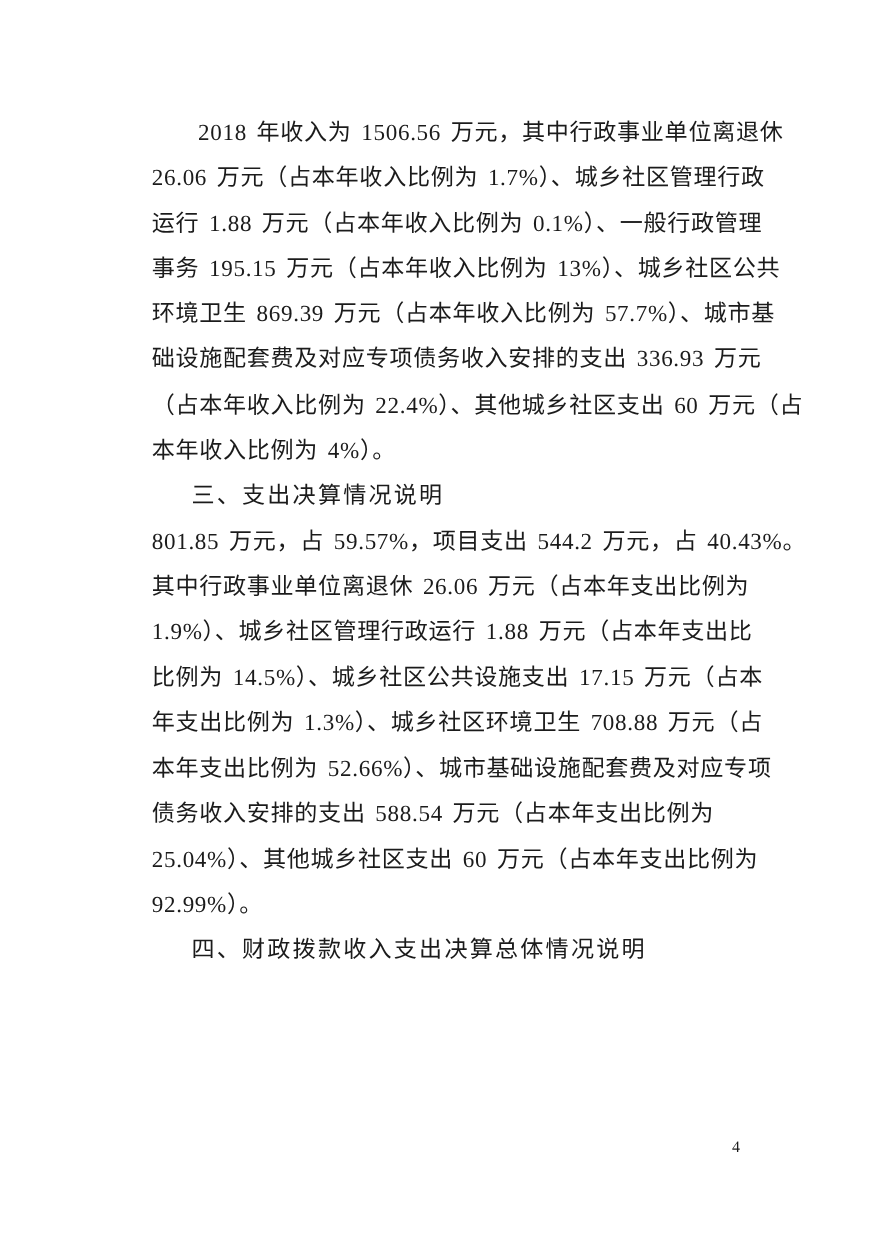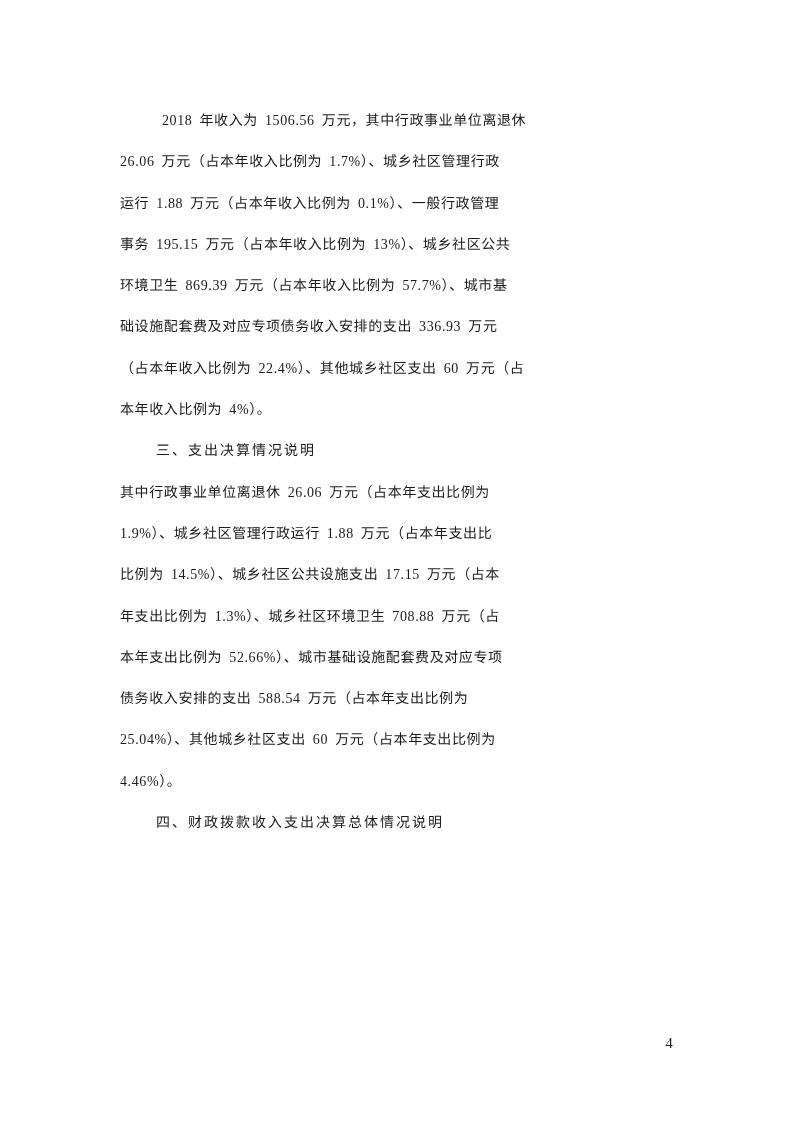--- a/index.html
+++ b/index.html
@@ -18,25 +18,26 @@
   }
   .text-block {
     position: absolute;
     left: 120px;
     top: 100px;
     width: 557px;
   }
   .line {
     height: 41.3px;
     line-height: 41.3px;
-    font-size: 14px;
+    font-size: 21px;
     letter-spacing: 0.6px;
     word-spacing: 3px;
     white-space: nowrap;
     text-align: left;
+    margin-left: 18px;
   }
   .line.indent-first { padding-left: 42px; }
   .line.indent-wide  { padding-left: 63px; }
   .line.heading {
     padding-left: 36px;
     letter-spacing: 2px;
   }
   .page-number {
     position: absolute;
     left: 658px;
@@ -55,24 +56,25 @@
   <div class="text-block">
       <div class="line indent-first">2018 年收入为 1506.56 万元，其中行政事业单位离退休</div>
       <div class="line body">26.06 万元（占本年收入比例为 1.7%）、城乡社区管理行政</div>
       <div class="line body">运行 1.88 万元（占本年收入比例为 0.1%）、一般行政管理</div>
       <div class="line body">事务 195.15 万元（占本年收入比例为 13%）、城乡社区公共</div>
       <div class="line body">环境卫生 869.39 万元（占本年收入比例为 57.7%）、城市基</div>
       <div class="line body">础设施配套费及对应专项债务收入安排的支出 336.93 万元</div>
       <div class="line body">（占本年收入比例为 22.4%）、其他城乡社区支出 60 万元（占</div>
       <div class="line body">本年收入比例为 4%）。</div>
       <div class="line heading">三、支出决算情况说明</div>
+      <div class="line body">801.85 万元，占 59.57%，项目支出 544.2 万元，占 40.43%。</div>
       <div class="line body">其中行政事业单位离退休 26.06 万元（占本年支出比例为</div>
       <div class="line body">1.9%）、城乡社区管理行政运行 1.88 万元（占本年支出比</div>
       <div class="line body">比例为 14.5%）、城乡社区公共设施支出 17.15 万元（占本</div>
       <div class="line body">年支出比例为 1.3%）、城乡社区环境卫生 708.88 万元（占</div>
       <div class="line body">本年支出比例为 52.66%）、城市基础设施配套费及对应专项</div>
       <div class="line body">债务收入安排的支出 588.54 万元（占本年支出比例为</div>
       <div class="line body">25.04%）、其他城乡社区支出 60 万元（占本年支出比例为</div>
-      <div class="line body">4.46%）。</div>
+      <div class="line body">92.99%）。</div>
       <div class="line heading">四、财政拨款收入支出决算总体情况说明</div>
     </div>
   <div class="page-number">4</div>
 </div>
 
 </body></html>

